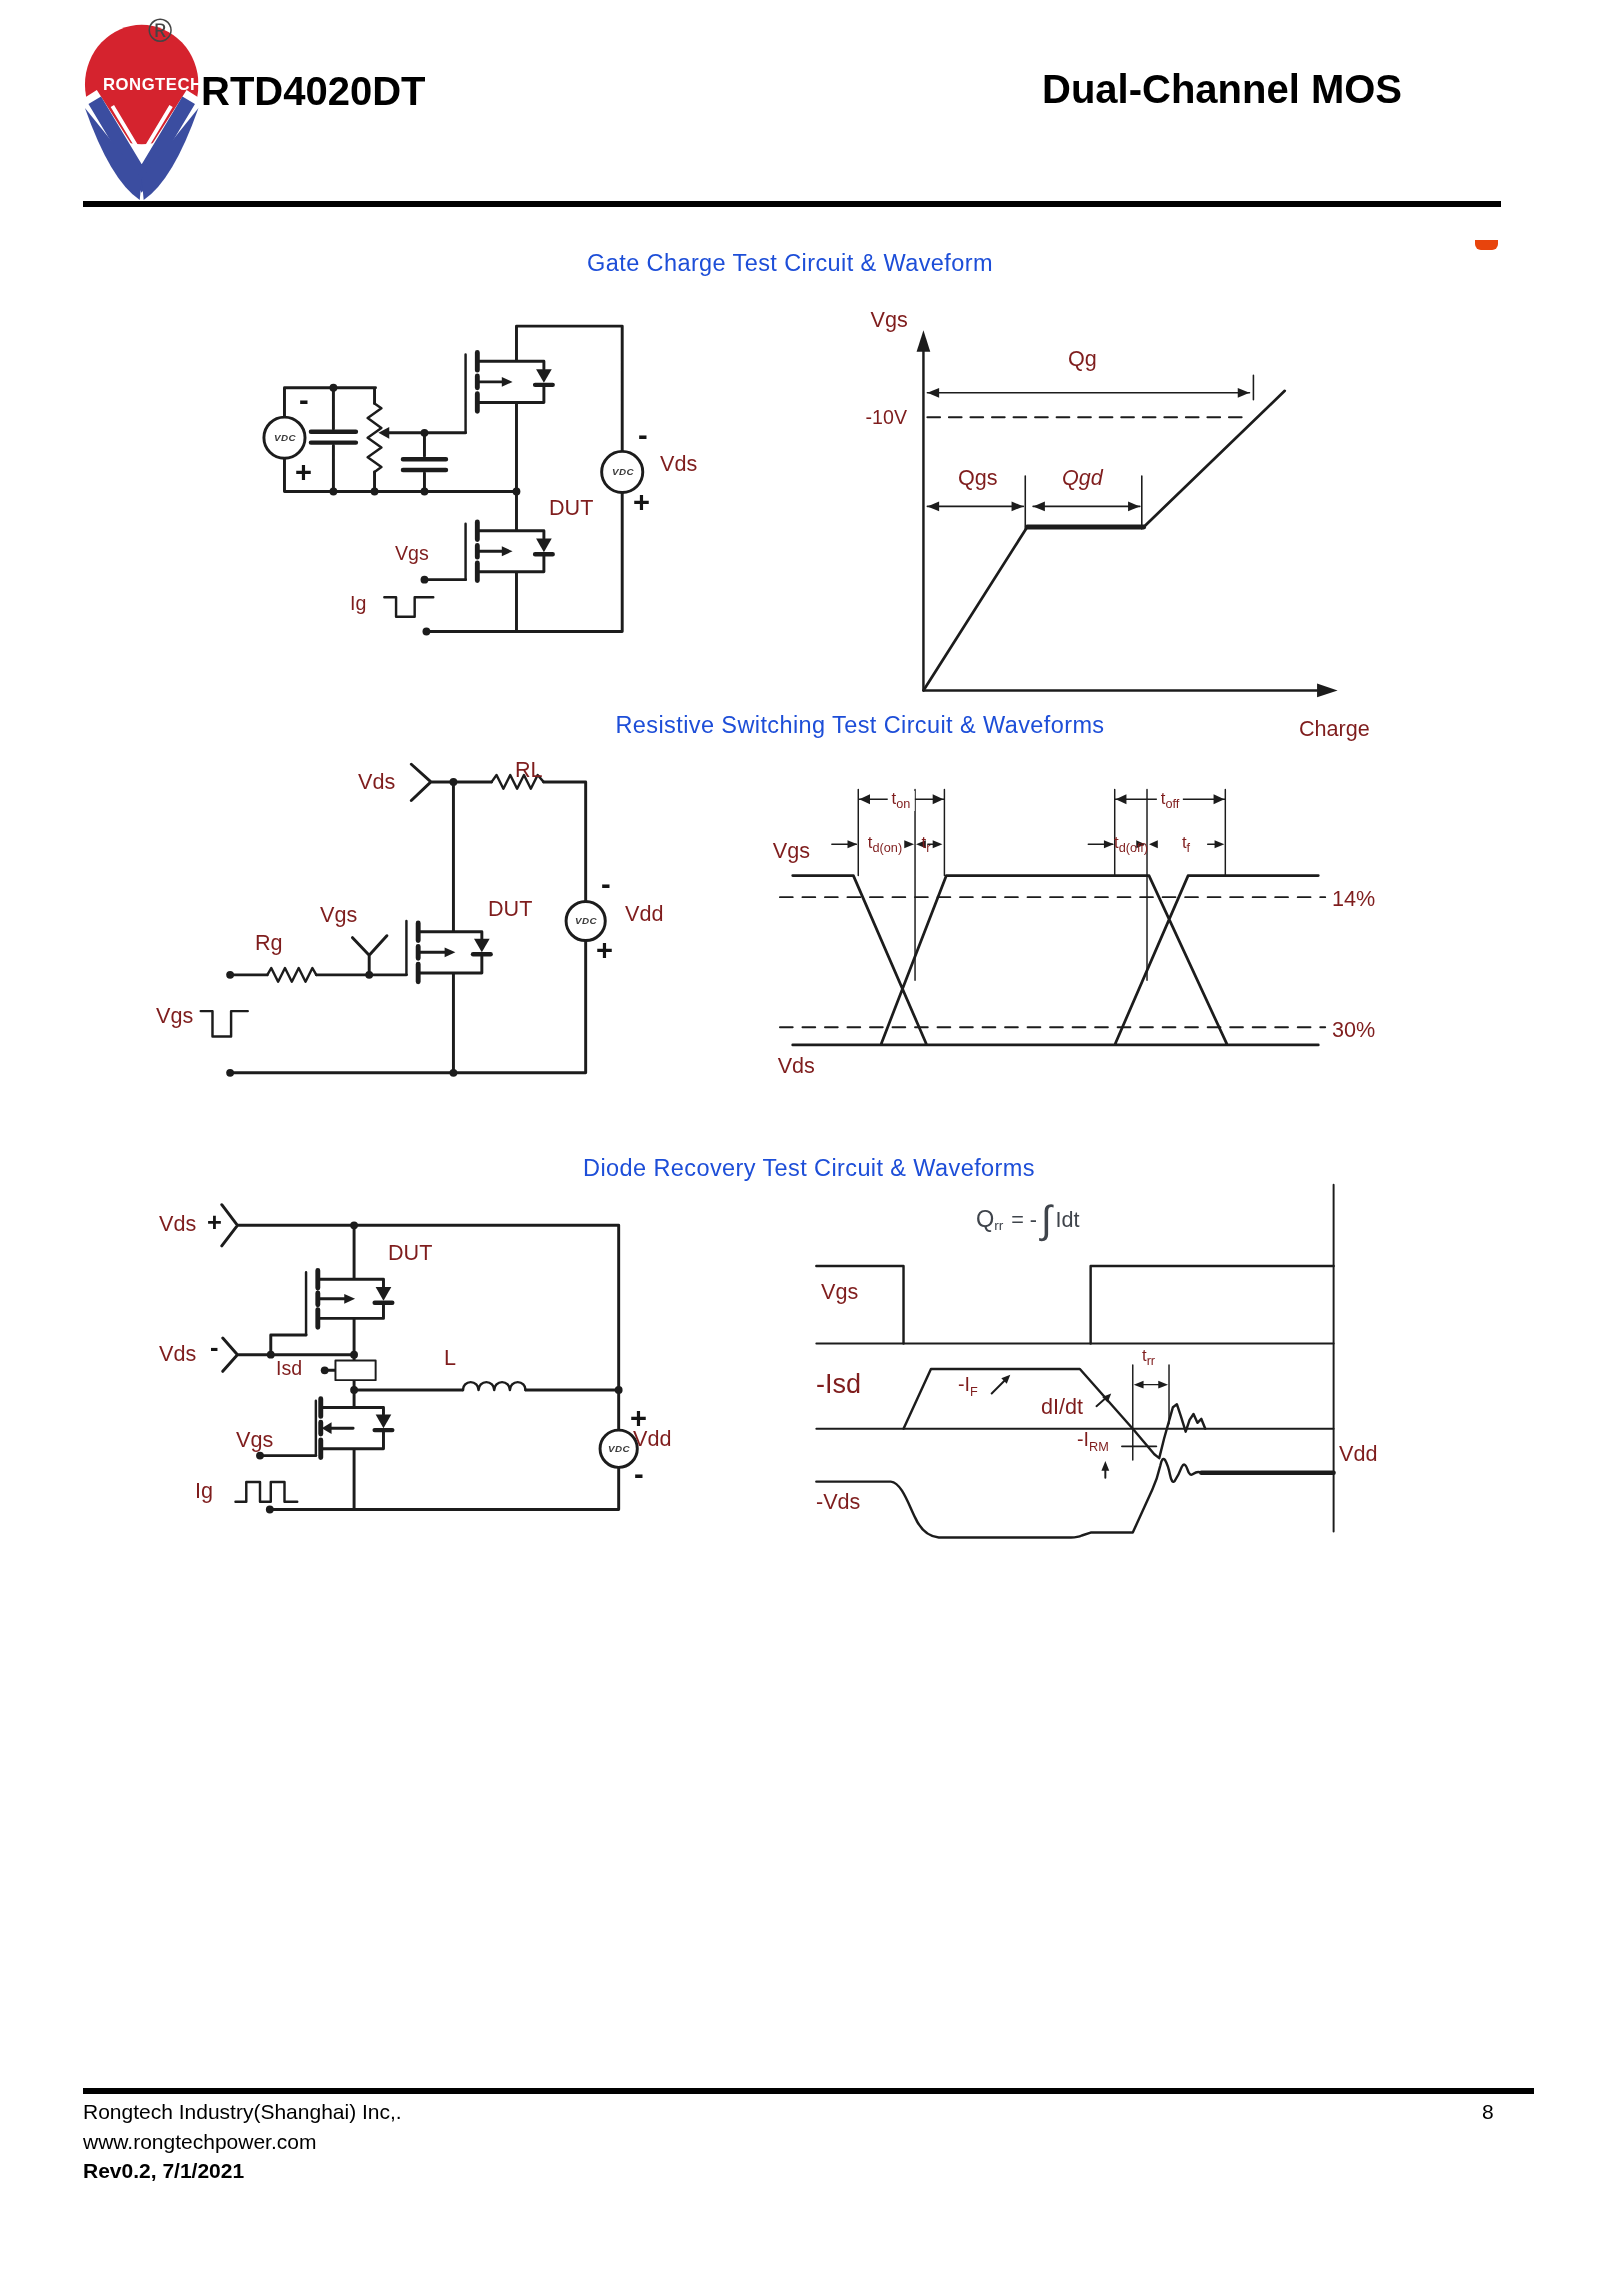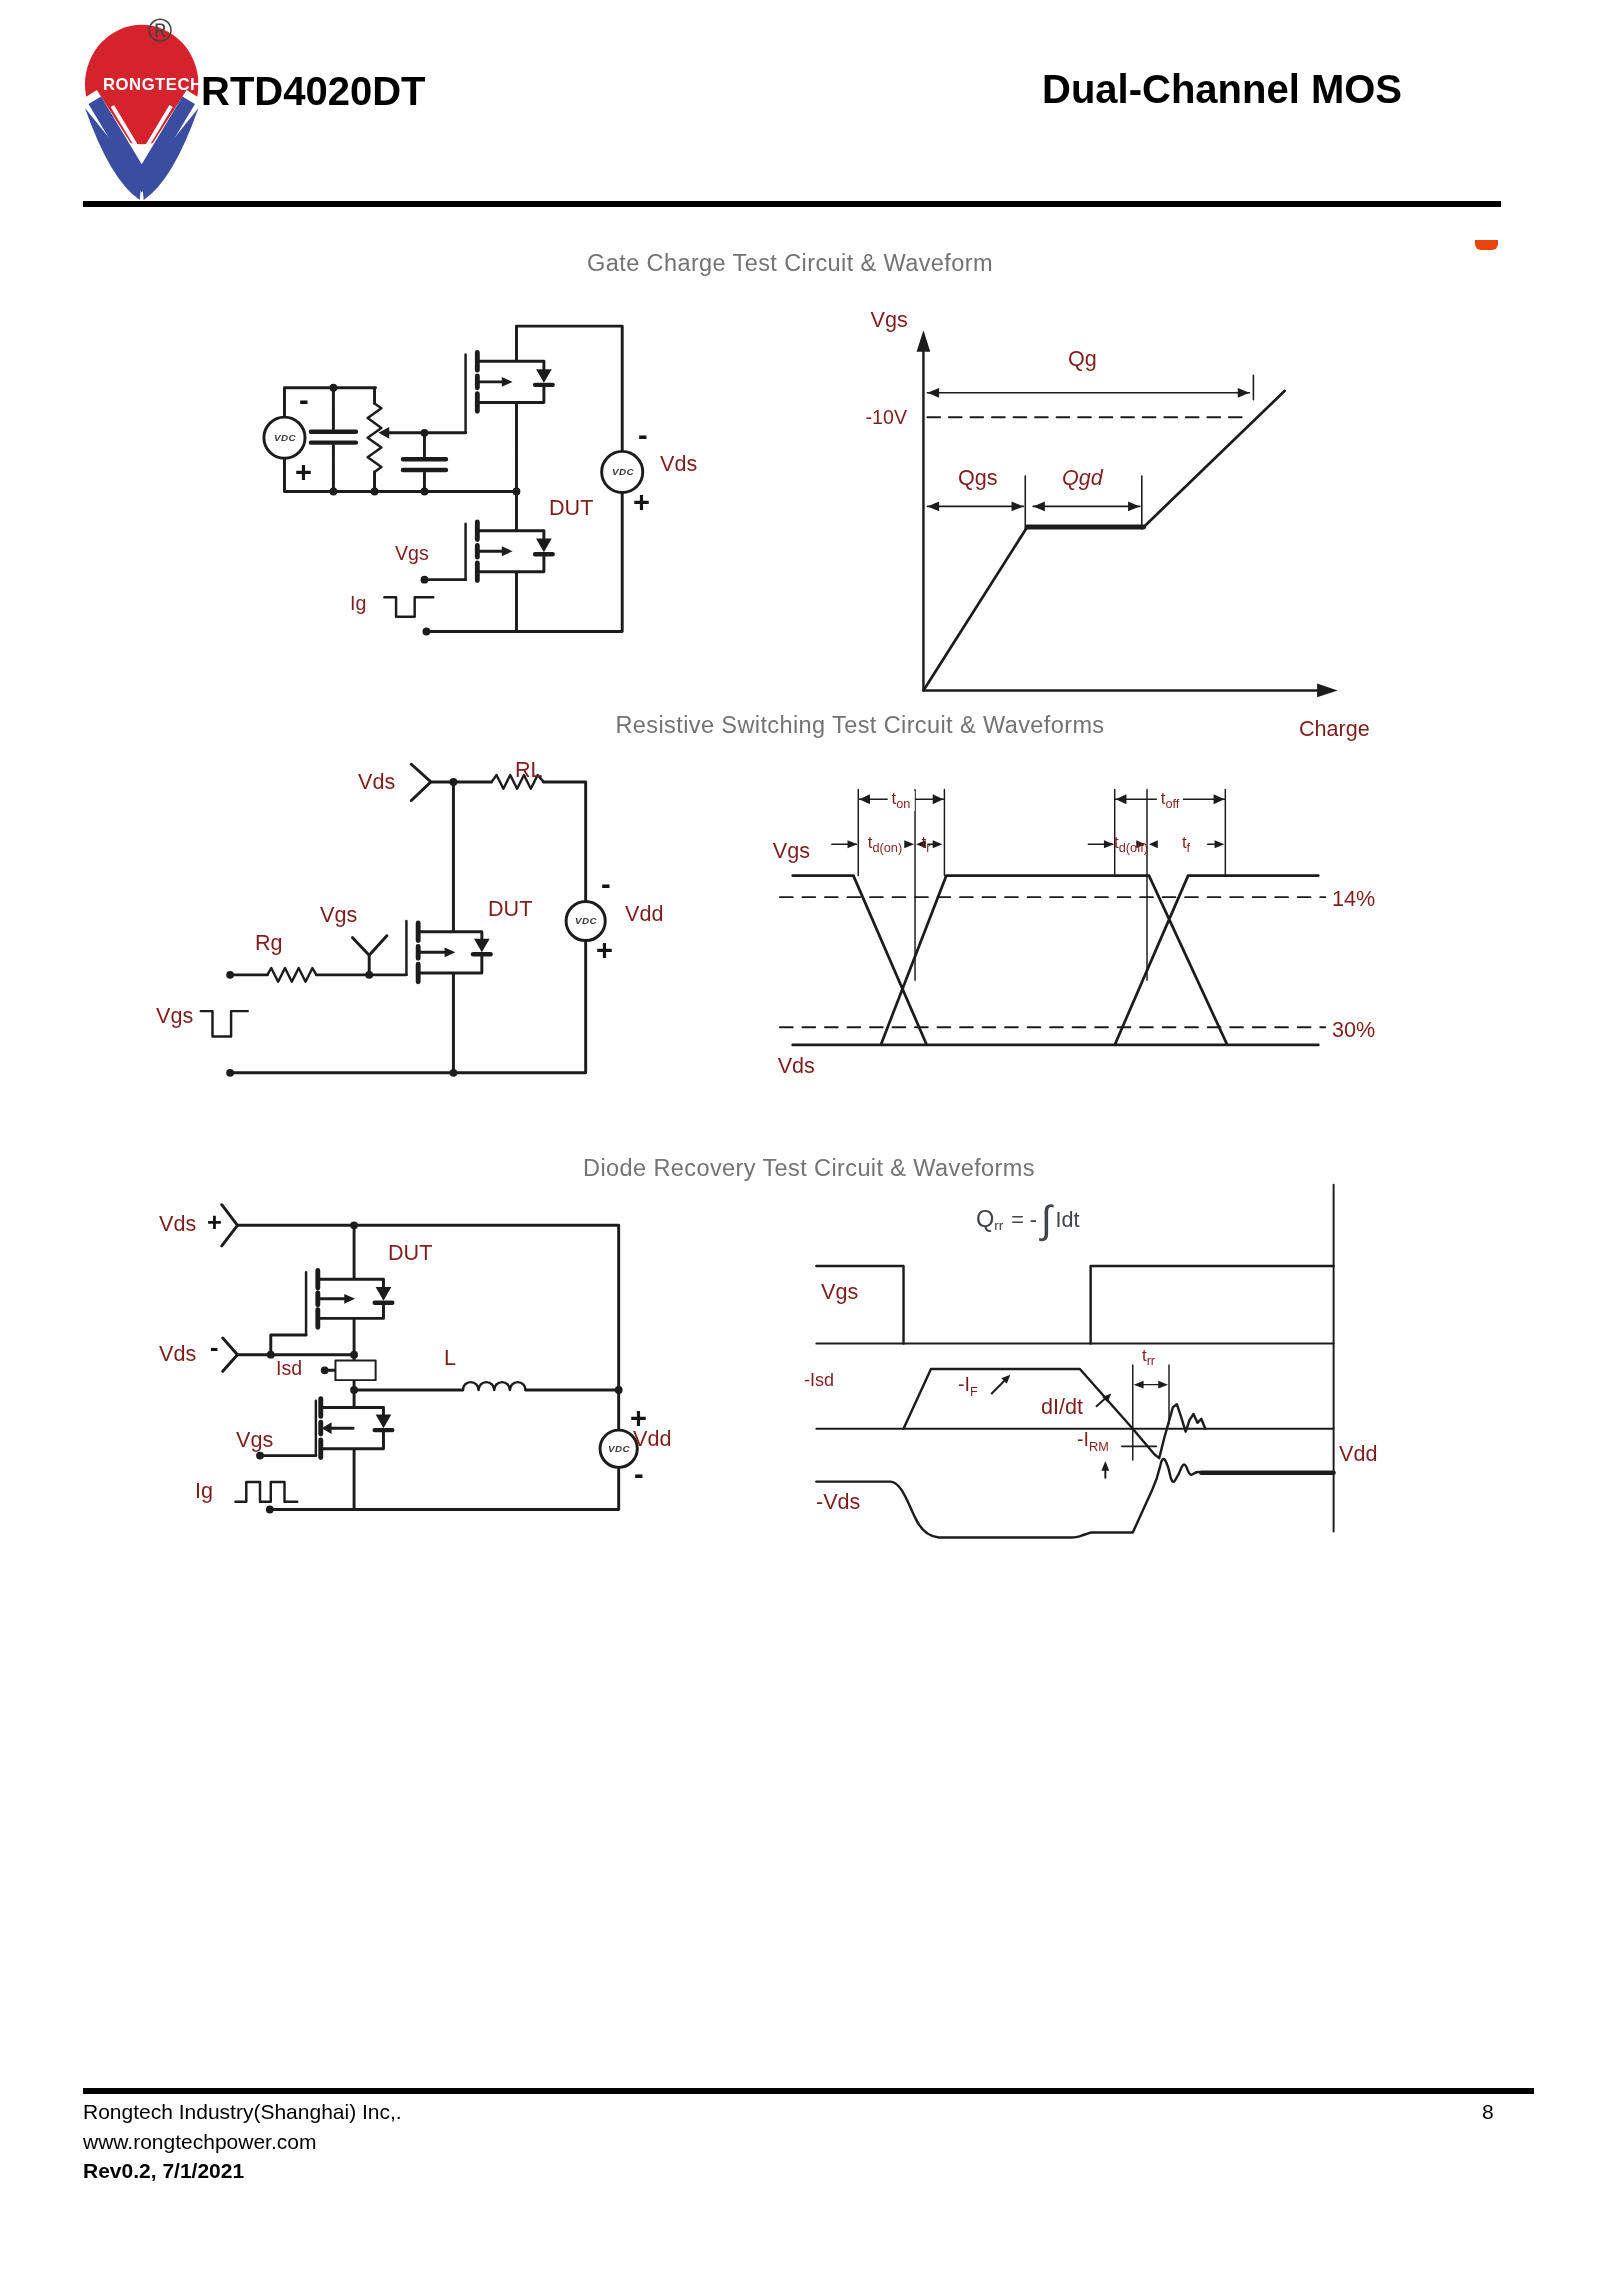--- a/index.html
+++ b/index.html
@@ -8,21 +8,21 @@
   .abs{position:absolute;}
   .lbl{position:absolute;font-size:19.6px;color:#7f1d1d;line-height:1;white-space:nowrap;}
   .ctr{transform:translateX(-50%);}
   .sign{position:absolute;font-size:29px;font-weight:700;color:#141414;line-height:1;}
   .vdc{position:absolute;font-size:9.8px;font-weight:700;color:#3a3a3a;letter-spacing:0.4px;
        transform:translate(-50%,-50%);line-height:1;font-style:italic;}
   .tl{font-size:16.7px;}
   .tl sub, .sub{font-size:10.8px;text-align:right;}
   .lbl sub{font-size:12.7px;}
   .wbg{background:#fff;padding:0 3.9px;}
-  .title{position:absolute;font-size:23.5px;color:#737373;letter-spacing:0.4px;white-space:nowrap;
+  .title{position:absolute;font-size:23.5px;color:#1d4ed8;letter-spacing:0.4px;white-space:nowrap;
          transform:translateX(-50%);}
   .diag{position:absolute;}
   .diag svg{position:absolute;left:0;top:0;}
   .hline{position:absolute;background:#000;}
   .footer-text{position:absolute;font-size:21px;color:#000;line-height:1;white-space:nowrap;}
   .formula{position:absolute;display:flex;align-items:center;color:#3f444b;}
 </style>
 </head>
 <body>
 
@@ -276,21 +276,21 @@
     </g>
   </svg>
   <div class="formula" style="left:192px;top:33px;">
     <span style="font-size:23.5px;">Q</span>
       <sub class="sub" style="font-size:13.7px;position:relative;top:5.9px;">rr</sub>
     <span style="font-size:21.6px;margin:0 3.9px 0 7.8px;">= -</span>
     <span style="font-size:39px;line-height:.8;">∫</span>
     <span style="font-size:21.6px;margin-left:3.9px;">Idt</span>
   </div>
   <span class="lbl" style="left:37px;top:110px;font-size:21.6px;">Vgs</span>
-  <span class="lbl" style="left:20px;top:200px;font-size:18px;">-Isd</span>
+  <span class="lbl" style="left:32px;top:200px;font-size:27px;">-Isd</span>
   <span class="lbl" style="left:174px;top:204px;">
     <span>-I</span><sub>F</sub></span>
   <span class="lbl" style="left:257px;top:225px;font-size:21.6px;">dI/dt</span>
   <span class="lbl tl" style="left:358px;top:177px;">
     <span>t</span><sub>rr</sub></span>
   <span class="lbl" style="left:293px;top:259px;">
     <span>-I</span><sub>RM</sub></span>
   <span class="lbl" style="left:32px;top:320px;font-size:21.6px;">-Vds</span>
   <span class="lbl" style="left:555px;top:272px;font-size:21.6px;">Vdd</span>
 </div>

